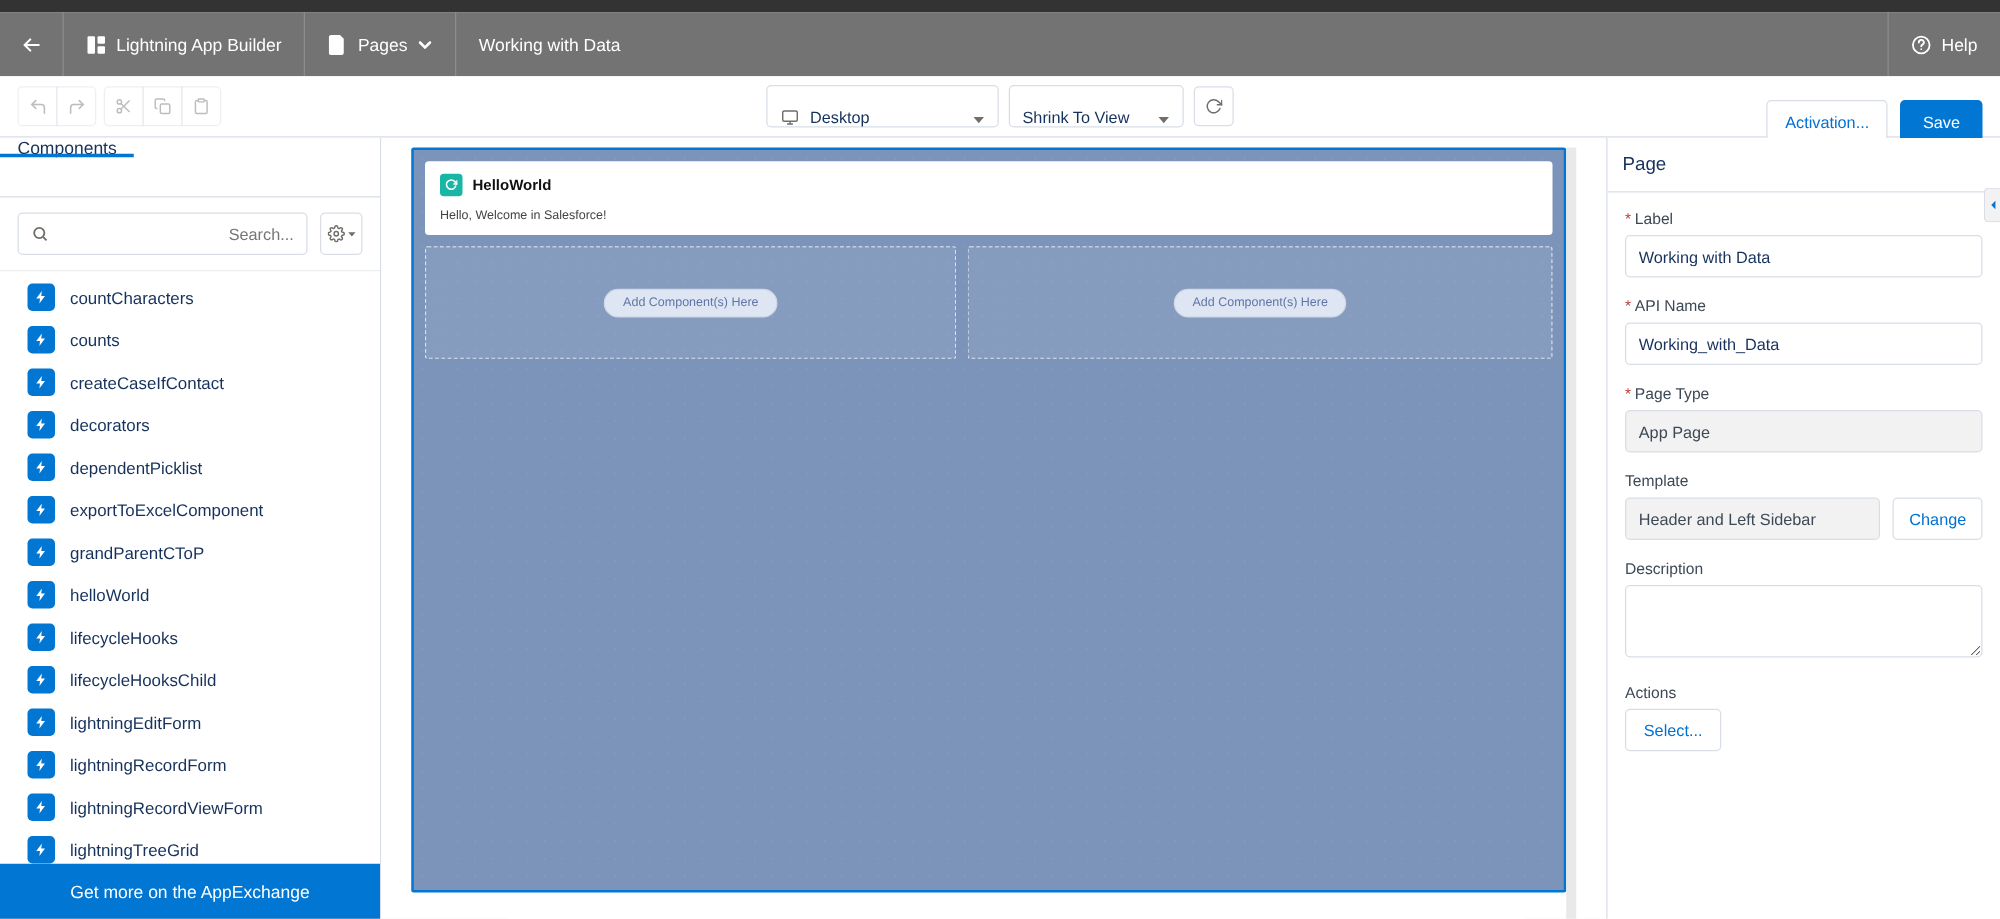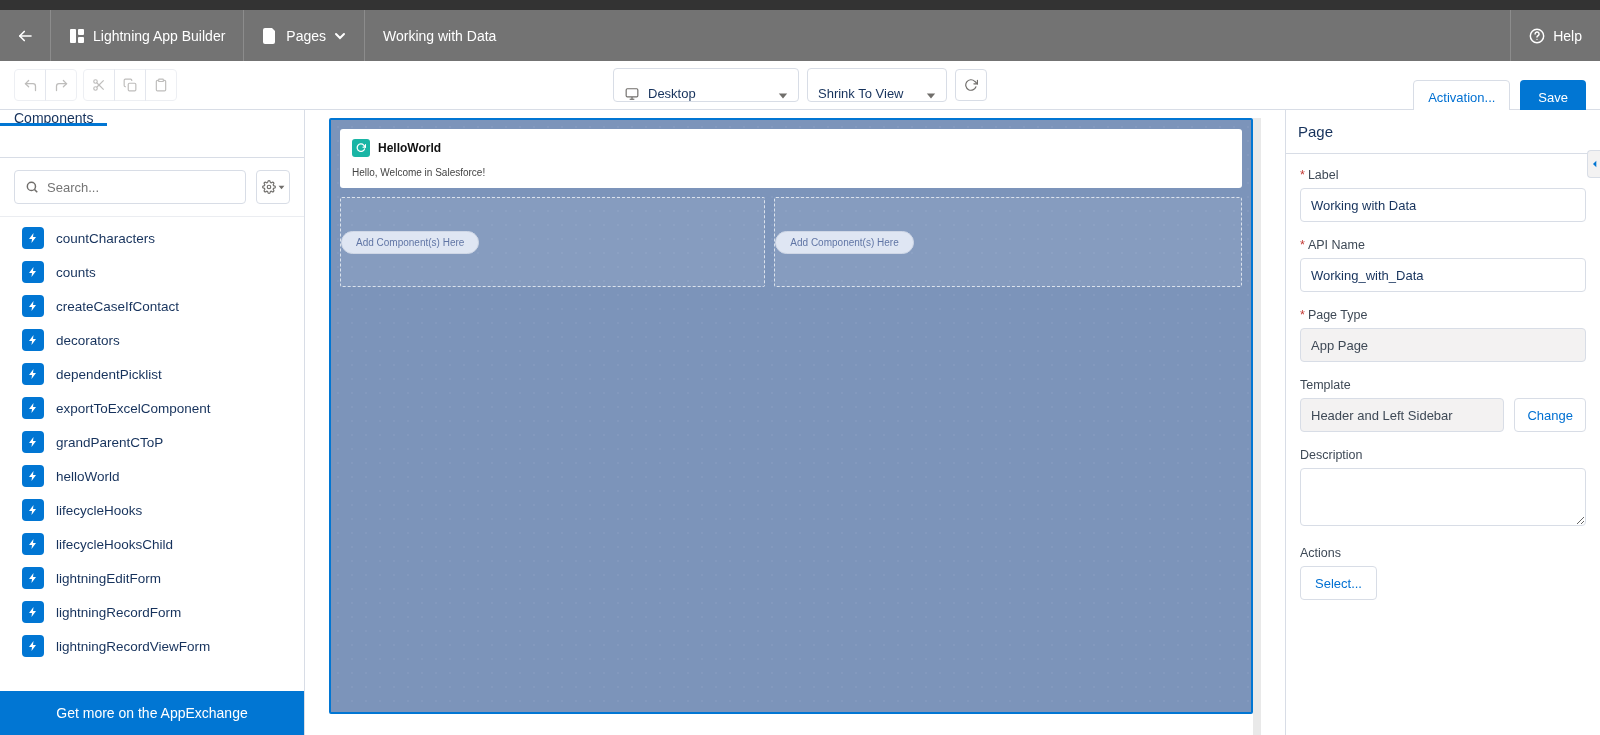--- a/index.html
+++ b/index.html
@@ -44,21 +44,21 @@
     .main { flex: 1; display: flex; min-height: 0; }
 
     
     .left-panel { width: 305px; display: flex; flex-direction: column; border-right: 1px solid #d8dde6; background: #fff; }
     .tabs { display: flex; border-bottom: 1px solid #d8dde6; height: 48px; align-items: flex-start; }
     .tab { padding: 0 14px; display: flex; align-items: center; font-size: 14px; color: #16325c; position: relative; cursor: pointer; }
     .tab.active::after { content: ""; position: absolute; left: 0; right: 0; bottom: 0; height: 3px; background: #0176d3; }
 
     .search-row { display: flex; align-items: center; gap: 10px; padding: 12px 14px; border-bottom: 1px solid #ebedf1; }
     .search-wrap { flex: 1; display: flex; align-items: center; border: 1px solid #d8dde6; border-radius: 4px; height: 34px; padding: 0 10px; color: #706e6b; background: #fff; }
-    .search-wrap input { border: none; outline: none; flex: 1; font-size: 13px; color: #a16207; background: transparent; }
+    .search-wrap input { border: none; outline: none; flex: 1; font-size: 13px; color: #a16207; background: transparent; text-align: right; }
     .search-wrap .sicon { width: 14px; height: 14px; margin-right: 8px; color: #706e6b; }
     .gear-wrap { width: 34px; height: 34px; border: 1px solid #d8dde6; border-radius: 4px; display: flex; align-items: center; justify-content: center; cursor: pointer; color: #706e6b; }
 
     .comp-list { flex: 1; overflow-y: scroll; padding: 4px 0; }
     .comp-item { display: flex; align-items: center; gap: 12px; padding: 6px 22px; font-size: 13.5px; color: #16325c; cursor: grab; }
     .comp-badge { width: 22px; height: 22px; border-radius: 4px; background: #0176d3; display: flex; align-items: center; justify-content: center; color: #fff; flex-shrink: 0; }
     .comp-badge svg { width: 12px; height: 12px; }
 
     .appx-footer { height: 44px; background: #0176d3; color: #fff; display: flex; align-items: center; justify-content: center; font-size: 14px; cursor: pointer; }
 
@@ -70,21 +70,21 @@
     
     .center { flex: 1; background: #fff; display: flex; justify-content: center; padding: 8px 0 0 0; min-width: 0; }
     .page-frame { width: 924px; background: #7c94ba; border: 2px solid #0176d3; border-radius: 2px; padding: 9px; display: flex; flex-direction: column; gap: 9px; height: 596px; }
     .page-frame, .drop-zone { background-image: radial-gradient(circle, rgba(255,255,255,.05) 1px, transparent 1px); background-size: 14px 14px; }
     .hdr-card { background: #fff; border-radius: 3px; padding: 10px 12px; }
     .hdr-card .row1 { display: flex; align-items: center; gap: 8px; margin-bottom: 10px; }
     .hdr-card .logo { width: 18px; height: 18px; border-radius: 3px; background: #19b5a5; display: flex; align-items: center; justify-content: center; }
     .hdr-card .ttl { font-size: 12px; font-weight: 700; color: #111; }
     .hdr-card .sub { font-size: 10px; color: #444; }
     .two-col { display: flex; gap: 9px; }
-    .drop-zone { flex: 1; border: 1px dashed rgba(255,255,255,.7); background: rgba(255,255,255,.08); border-radius: 2px; height: 90px; display: flex; align-items: center; }
+    .drop-zone { flex: 1; border: 1px dashed rgba(255,255,255,.7); background: rgba(255,255,255,.08); border-radius: 2px; height: 90px; display: flex; align-items: center; justify-content: center; }
     .dz-pill { background: #dfe6f3; border: 1px solid #cfd7e6; color: #6075a5; border-radius: 14px; font-size: 10px; padding: 5px 14px; cursor: pointer; }
     .scroll-track-r { width: 8px; background: #e9e9e9; }
 
     
     .right-panel { width: 315px; border-left: 1px solid #d8dde6; background: #fff; display: flex; flex-direction: column; position: relative; }
     .rp-head { height: 44px; border-bottom: 1px solid #d8dde6; display: flex; align-items: center; padding: 0 12px; font-size: 15px; color: #16325c; font-weight: 400; }
     .rp-body { padding: 14px; display: flex; flex-direction: column; gap: 16px; overflow: auto; }
     .fld {}
     .fld .lab { font-size: 12.5px; color: #3e4956; margin-bottom: 6px; display: flex; align-items: center; gap: 3px; }
     .fld .req { color: #c23934; }
@@ -356,20 +356,28 @@
     <span>lightningRecordForm</span>
         </div>
         <div class="comp-item">
     <span class="comp-badge">
       <svg viewBox="0 0 24 24" fill="#fff">
               <path d="M13 2 4 14h6l-1 8 9-12h-6l1-8z"></path>
             </svg>
     </span>
     <span>lightningRecordViewForm</span>
         </div>
+        <div class="comp-item">
+    <span class="comp-badge">
+      <svg viewBox="0 0 24 24" fill="#fff">
+              <path d="M13 2 4 14h6l-1 8 9-12h-6l1-8z"></path>
+            </svg>
+    </span>
+    <span>lightningTreeGrid</span>
+        </div>
       </div>
     <div class="appx-footer">
       <span>Get more on the AppExchange</span>
     </div>
   </div>
 
   <div class="center">
     <div class="page-frame">
       <div class="hdr-card">
         <div class="row1">

